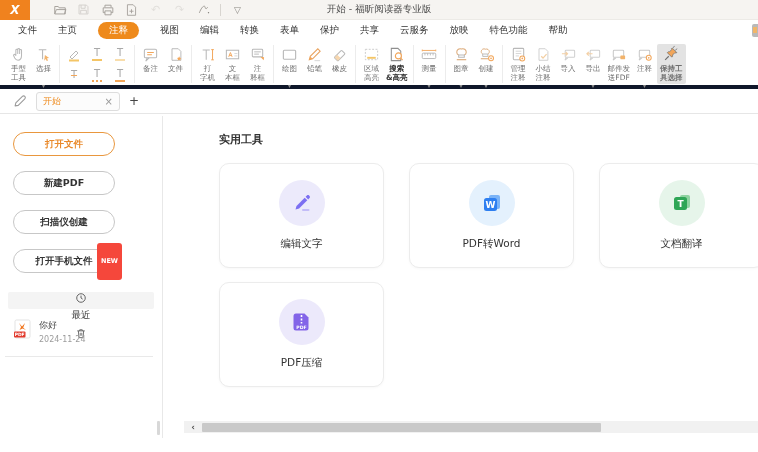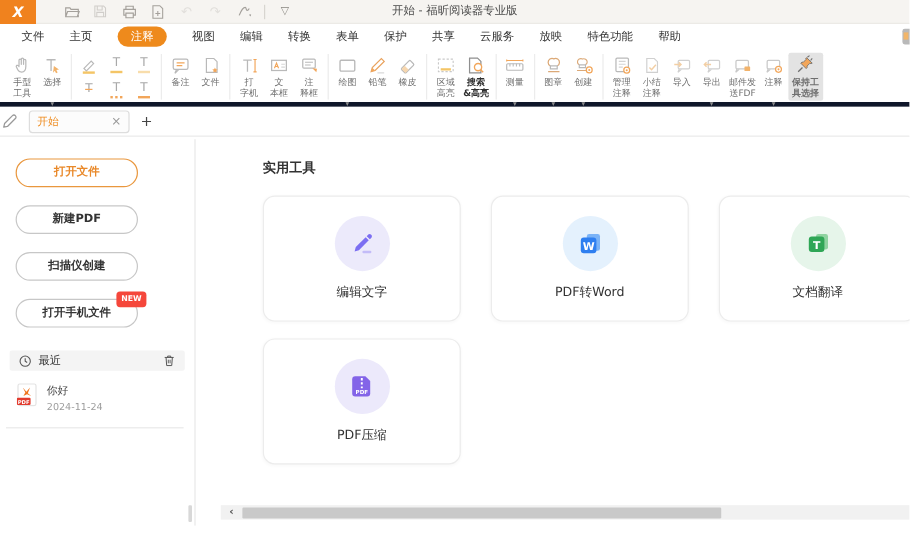--- a/index.html
+++ b/index.html
@@ -43,40 +43,40 @@
   .mkc { display:flex; align-items:center; justify-content:center; }
   .mk { font-size:10px; color:#a9a9a9; line-height:1; padding:0 2px 1px 2px; }
   .mk::before { content:"T"; }
   .mk-ul { border-bottom:2px solid #f4c566; }
   .mk-ul2 { border-bottom:2px solid #f8ddab; }
   .mk-st { text-decoration:line-through; text-decoration-color:#f2a65a; }
   .mk-sq { border-bottom:2px dotted #f2a65a; }
   .mk-in { border-bottom:2px double #f2a65a; }
 
   
-  .tabbar { height:25px; border-bottom:1px solid #e6e6e6; display:flex; align-items:center; background:#fff; }
+  .tabbar { height:25px; border-bottom:1px solid #e6e6e6; display:flex; align-items:center; padding-left:12px; background:#fff; }
   .doctab { width:84px; height:19px; border:1px solid #ddd; border-radius:3px; background:#fcfcfc;
     display:flex; align-items:center; padding:0 6px; margin-left:8px; }
   .doctab .tlabel { font-size:9px; color:#ee8a1c; flex:1; }
   .doctab .tclose { font-size:10px; color:#9a9a9a; }
   .tab-add { font-size:12px; color:#444; margin-left:9px; }
 
   
   .content { position:relative; height:338px; background:#fff; }
   .vsep { position:absolute; left:162px; top:2px; bottom:14px; width:1px; background:#e8e8e8; }
 
   .sidebar { position:absolute; left:0; top:0; width:162px; height:100%; padding-top:18px; }
   .sbtn { display:block; width:102px; height:24px; margin:0 0 15px 13px; border:1px solid #c7c7c7;
     border-radius:12px; background:#fff; font-size:9.5px; font-weight:bold; color:#333;
     text-align:center; line-height:22px; position:relative; }
   .sbtn.primary { border:1.5px solid #e9973e; color:#e9892a; }
   .badge { position:absolute; top:-7px; right:-8px; background:#f5473b; color:#fff; font-size:6.5px;
-    font-weight:bold; padding:3px 4px; border-radius:3px; line-height:1; }
+    font-weight:bold; padding:15px 4px; border-radius:3px; line-height:1; }
   .recent-hd { width:146px; height:17px; margin:19px 0 0 8px; background:#f4f4f4; border-radius:2px;
-    display:flex; align-items:center; padding:0 7px; gap:5px; }
+    display:flex; align-items:center; padding:0 7px; gap:5px;flex-direction:column; }
   .recent-hd .rtitle { font-size:9.5px; color:#333; flex:1; }
   .recent-item { display:flex; align-items:flex-start; gap:8px; margin:10px 0 0 14px; }
   .rfile-name { font-size:9px; color:#444; }
   .rfile-date { font-size:8px; color:#9c9c9c; margin-top:3px; }
   .recent-sep { width:148px; height:1px; background:#e9e9e9; margin:12px 0 0 5px; }
 
   .main { position:absolute; left:172px; top:0; right:0; height:100%; padding:18px 0 0 47px; }
   .main-heading { font-size:11px; color:#333; font-weight:bold; margin-bottom:16px; }
   .cards { display:grid; grid-template-columns:repeat(3,165px); grid-auto-rows:105px; gap:14px 25px; }
   .card { border:1px solid #ececec; border-radius:10px; background:#fff;

